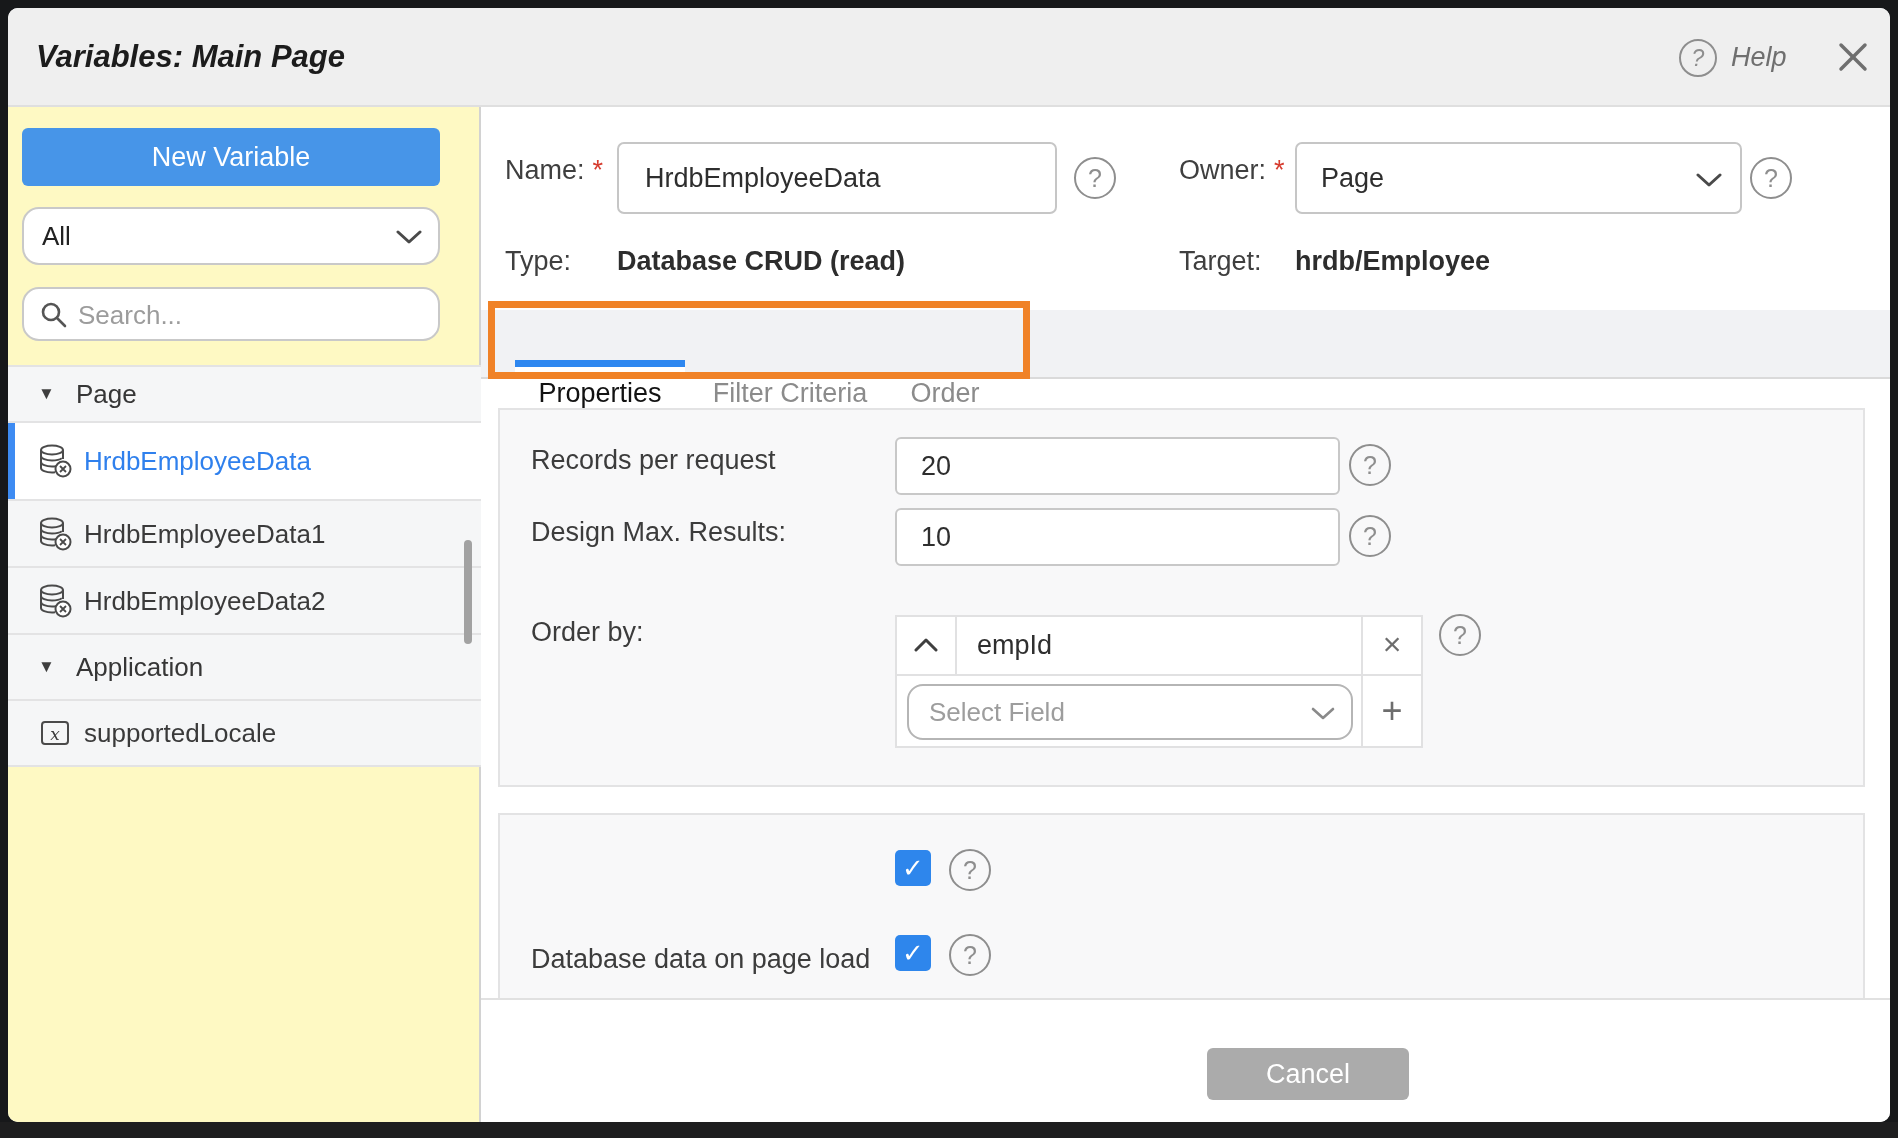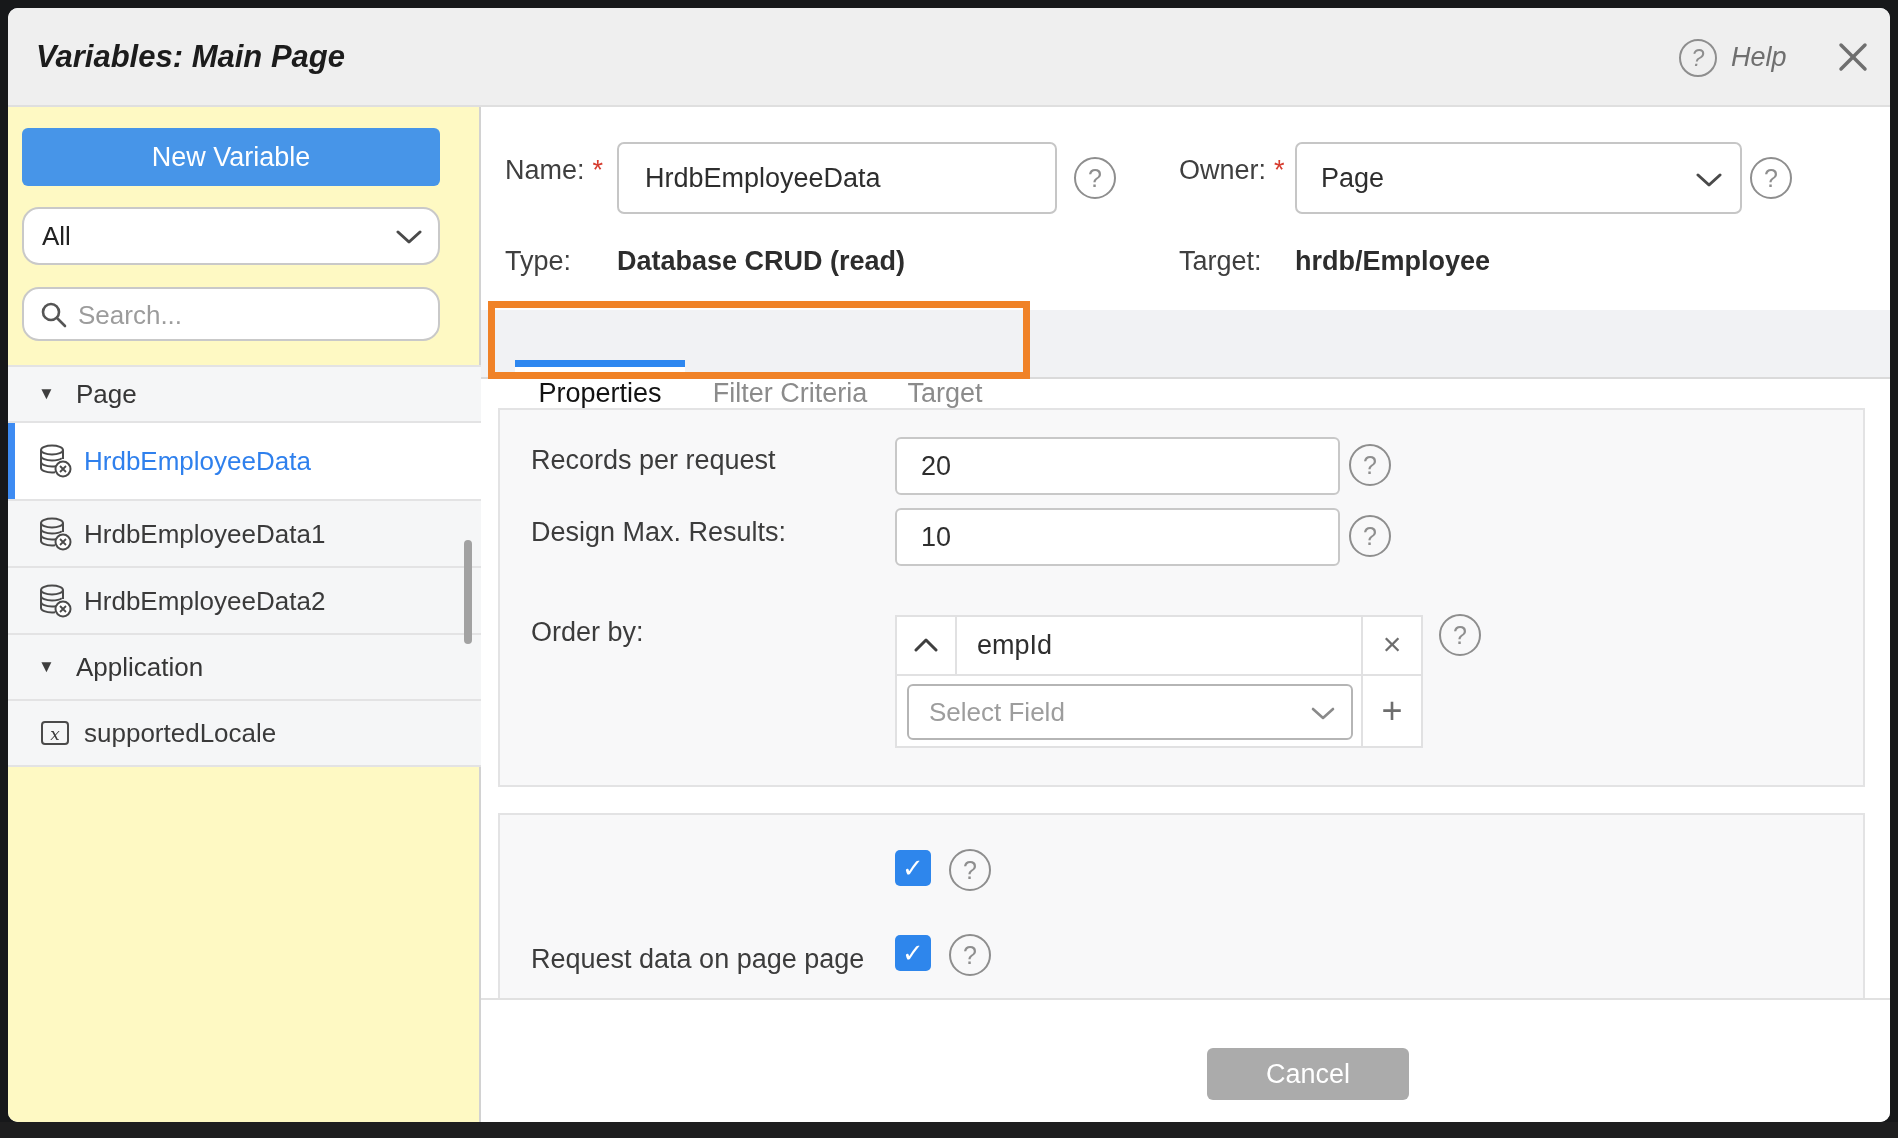--- a/index.html
+++ b/index.html
@@ -70,21 +70,21 @@
   .prow-label{font-size:27px;color:#3c3c3c;white-space:nowrap;}
   .pinput{box-sizing:border-box;width:445px;height:58px;border:2px solid #c8c8c8;border-radius:6px;background:#fff;
     font-size:27px;color:#2e2e2e;padding:0 0 0 24px;font-family:inherit;outline:none;}
   
   #ob-group{left:887px;top:607px;width:528px;height:133px;border:2px solid #e1e1e2;background:#fff;box-sizing:border-box;}
   #ob-group .vline{position:absolute;top:0;width:2px;height:100%;background:#e1e1e2;}
   #ob-group .hline{position:absolute;left:0;top:57px;width:100%;height:2px;background:#e1e1e2;}
   #ob-sort-field{position:absolute;left:80px;top:0;height:57px;line-height:57px;font-size:27px;color:#2f2f2f;}
   #ob-remove{position:absolute;left:466px;top:0;width:58px;height:57px;text-align:center;line-height:55px;font-size:32px;color:#6d6d6d;cursor:pointer;}
   #ob-add{position:absolute;left:466px;top:59px;width:58px;height:72px;text-align:center;line-height:70px;font-size:36px;color:#6d6d6d;cursor:pointer;}
-  #ob-select{position:absolute;left:10px;top:67px;width:446px;height:56px;border:2px solid #b5b5b5;border-radius:6px;background:#fff;box-sizing:border-box;cursor:pointer;}
+  #ob-select{position:absolute;left:10px;top:67px;width:446px;height:56px;border:2px solid #b5b5b5;border-radius:16px;background:#fff;box-sizing:border-box;cursor:pointer;}
   #ob-select .val{position:absolute;left:20px;top:0;height:52px;line-height:52px;font-size:26px;color:#9d9d9d;}
   
   .cbx{width:36px;height:36px;background:#2e86ec;border-radius:5px;text-align:center;line-height:36px;
     color:#fff;font-size:26px;font-weight:700;cursor:pointer;}
   
   #footer{left:473px;top:990px;width:1409px;height:124px;background:#fff;border-top:2px solid #e1e1e1;box-sizing:border-box;}
   .btn{position:absolute;top:1040px;height:52px;border-radius:6px;color:#fff;font-size:27px;font-weight:500;
     text-align:center;line-height:52px;cursor:pointer;}
   #btn-cancel{left:1199px;width:202px;background:#ababab;}
   #btn-save{left:1420px;width:201px;background:#7e7e7e;}
@@ -214,21 +214,21 @@
   <div class="abs fvalue" style="left:609px;top:238px;">Database CRUD (read)</div>
   <div class="abs flabel" style="left:1171px;top:238px;">Target:</div>
   <div class="abs fvalue" style="left:1287px;top:238px;">hrdb/Employee</div>
 
   <div id="tabbar" class="abs"></div>
   <div id="tab-active" class="tab">
     <span class="bar"></span>
     <span>Properties</span>
   </div>
   <div id="tab-filter" class="tab">Filter Criteria</div>
-  <div id="tab-events" class="tab">Target</div>
+  <div id="tab-events" class="tab">Order</div>
   <div id="annotation" class="abs"></div>
 
   <div id="panel1" class="abs panel"></div>
 
   <div class="abs prow-label" style="left:523px;top:437px;">Records per request</div>
   <input class="abs pinput" style="left: 887px; top: 429px;" value="20">
   <div class="abs qicon" style="left:1341px;top:436px;">?</div>
 
   <div class="abs prow-label" style="left:523px;top:509px;">Design Max. Results:</div>
   <input class="abs pinput" style="left: 887px; top: 500px;" value="10">
@@ -254,21 +254,21 @@
     </div>
     <div id="ob-add">+</div>
   </div>
   <div class="abs qicon" style="left:1431px;top:606px;">?</div>
 
   <div id="panel2" class="abs panel"></div>
 
   <div class="abs cbx" style="left:887px;top:842px;">✓</div>
   <div class="abs qicon" style="left:941px;top:841px;">?</div>
 
-  <div class="abs prow-label" style="left:523px;top:936px;">Request data on page page</div>
+  <div class="abs prow-label" style="left:523px;top:936px;">Database data on page load</div>
   <div class="abs cbx" style="left:887px;top:927px;">✓</div>
   <div class="abs qicon" style="left:941px;top:926px;">?</div>
 
   <div id="footer" class="abs"></div>
   <div id="btn-cancel" class="btn">Cancel</div>
 
 </div>
 
 <div id="behind-bottom" class="abs"></div>
 

